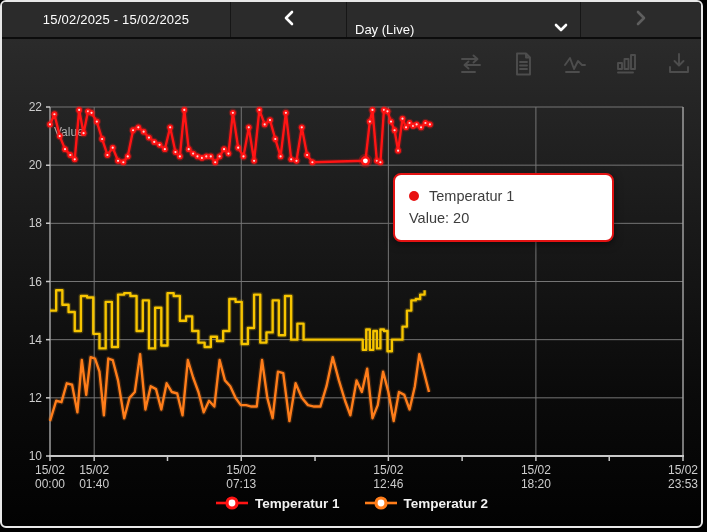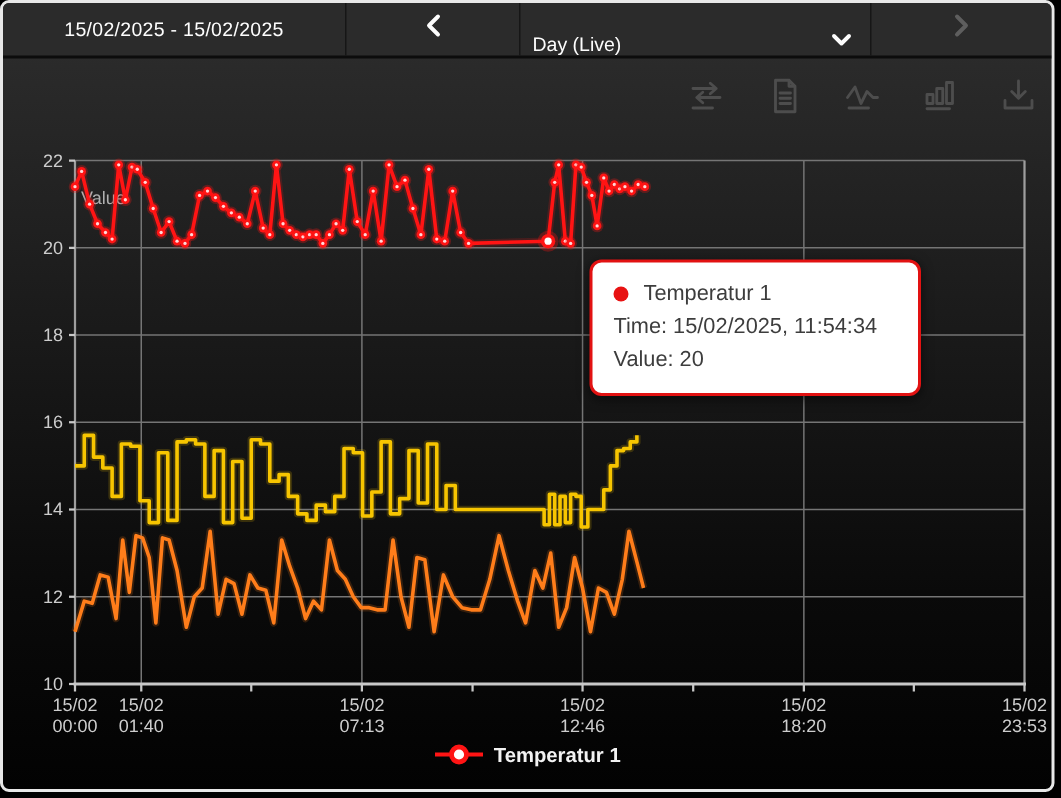--- a/index.html
+++ b/index.html
@@ -383,27 +383,33 @@
       <circle cx="363.3956734124215" cy="65.8041666666667" r="7" fill="#ff1414" opacity="0.3"></circle>
       <circle cx="363.3956734124215" cy="65.8041666666667" r="4.8" fill="#ff1414"></circle>
       <circle cx="363.3956734124215" cy="65.8041666666667" r="2.4" fill="#ffffff"></circle>
     </svg>
 
   <div class="tooltip">
     <div class="tt-row1">
       <span class="tt-dot"></span>
       <span>Temperatur 1</span>
     </div>
-    <div>Time: 15/02/2025, 11:54:34</div>
     <div>Value: 20</div>
   </div>
 
   <div class="legend" id="legend">
       <div class="legend-item">
         <svg width="34" height="16">
           <line x1="1" x2="33" y1="8" y2="8" stroke="#ff1414" stroke-width="2.6"></line>
           <circle cx="17" cy="8" r="5" fill="#ffffff" stroke="#ff1414" stroke-width="3.2"></circle>
         </svg>
         <span>Temperatur 1</span>
       </div>
+      <div class="legend-item">
+        <svg width="34" height="16">
+          <line x1="1" x2="33" y1="8" y2="8" stroke="#ff7d1a" stroke-width="2.6"></line>
+          <circle cx="17" cy="8" r="5" fill="#ffffff" stroke="#ff7d1a" stroke-width="3.2"></circle>
+        </svg>
+        <span>Temperatur 2</span>
+      </div>
     </div>
 
 </div>
 
 </body></html>

